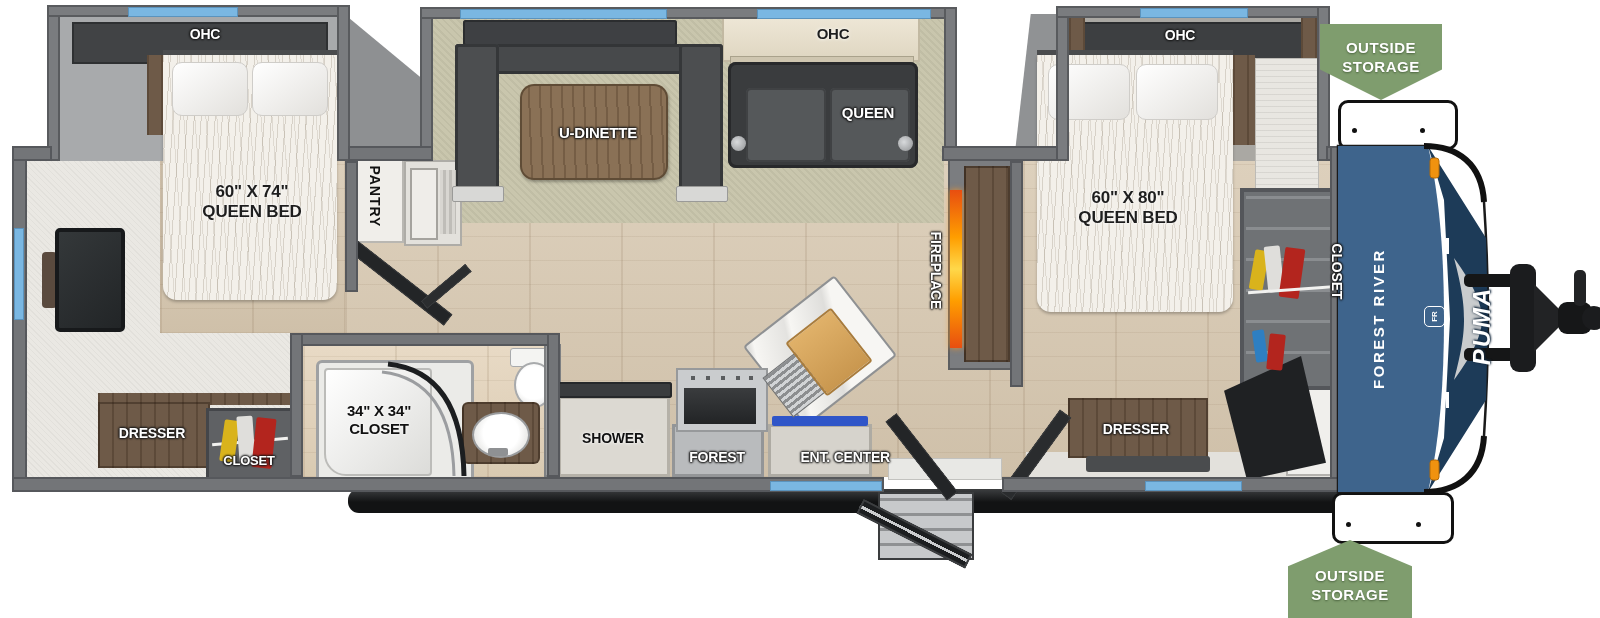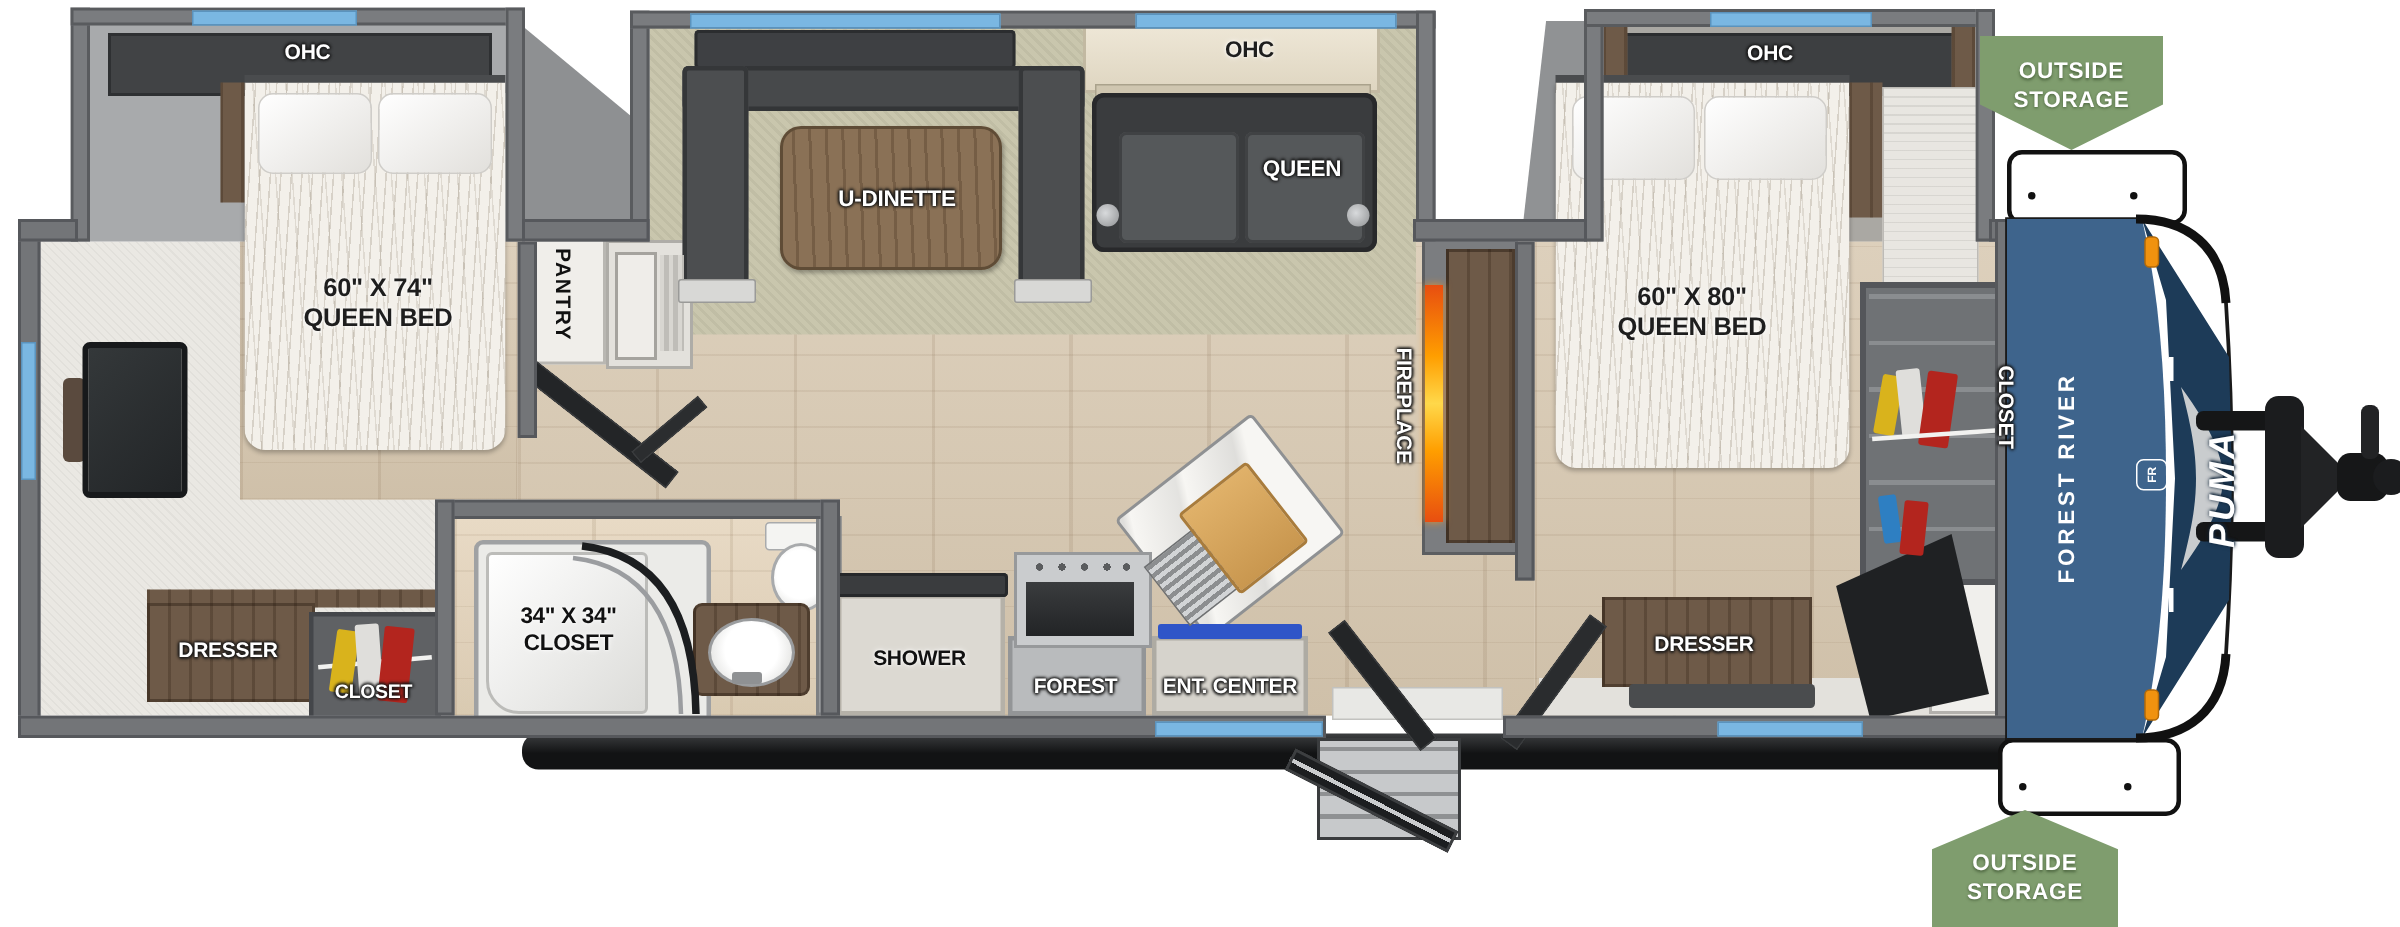--- a/index.html
+++ b/index.html
@@ -205,21 +205,21 @@
   </div>
   <div class="lbl rot90" style="left:1297px;top:263px;width:80px;">CLOSET</div>
   <div class="lbl" style="left:92px;top:425px;width:120px;">DRESSER</div>
   <div class="lbl" style="left:199px;top:453px;width:100px;font-size:13px;">CLOSET</div>
   <div class="lbl dark" style="left:309px;top:402px;width:140px;font-size:15px;color:#111;">
     <div>34" X 34"</div>
     <div>CLOSET</div>
   </div>
   <div class="lbl dark" style="left:563px;top:430px;width:100px;color:#111;">SHOWER</div>
   <div class="lbl" style="left:667px;top:449px;width:100px;">FOREST</div>
-  <div class="lbl" style="left:750px;top:449px;width:140px;">ENT. CENTER</div>
+  <div class="lbl" style="left:750px;top:449px;width:140px;text-align:right;">ENT. CENTER</div>
   <div class="lbl" style="left:1076px;top:421px;width:120px;">DRESSER</div>
 
   <div class="abs" style="left:348px;top:489px;width:998px;height:24px;background:linear-gradient(180deg,#3c3e40,#121314 55%);border-radius:11px;z-index:20;"></div>
   <div class="abs" style="left:878px;top:492px;width:92px;height:64px;background:#c7c9cb;border:2px solid #3a3c3e;z-index:25;
        background-image:repeating-linear-gradient(0deg,transparent 0 12px,#8f9193 12px 15px);"></div>
   <div class="abs" style="left:860px;top:498px;width:122px;height:16px;background:#1c1e20;transform:rotate(27deg);transform-origin:left center;box-shadow:inset 0 0 0 2px #3c3e40;z-index:26;
        background-image:linear-gradient(0deg,transparent 40%,#caccce 40% 58%,transparent 58%);"></div>
 
   <svg class="abs" style="left:1336px;top:138px;z-index:50;" width="160" height="362" viewBox="0 0 160 362">
     <path d="M2,8 L88,8 C122,8 146,26 148,64 C151,110 152,145 152,181 C152,217 151,252 148,298 C146,336 122,354 88,354 L2,354 Z" fill="#ffffff" stroke="#1a1a1a" stroke-width="2.5"></path>

